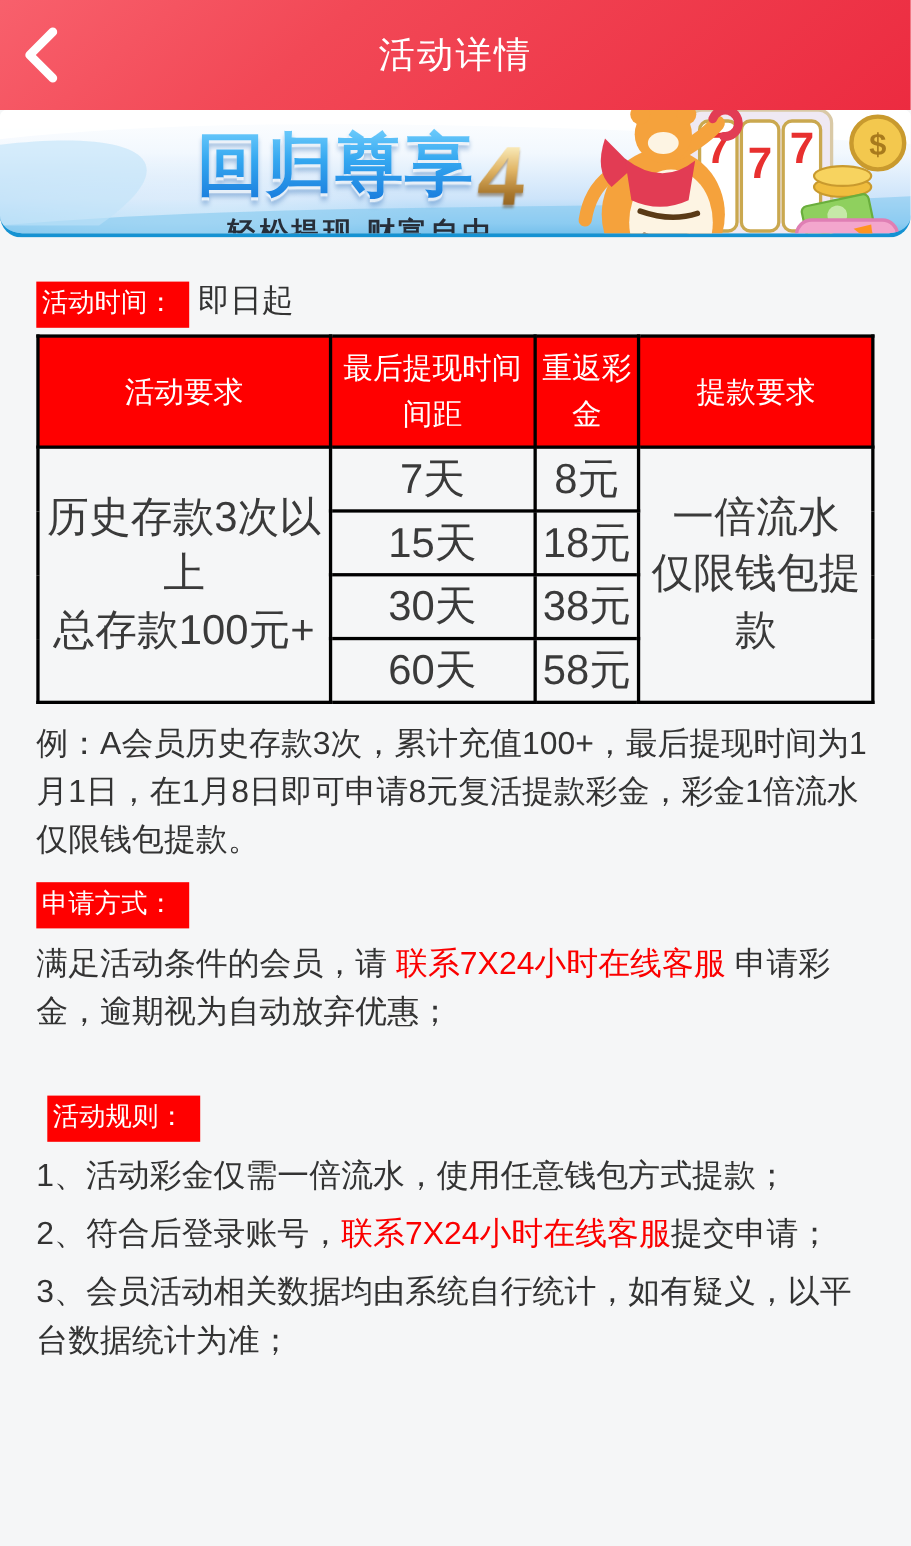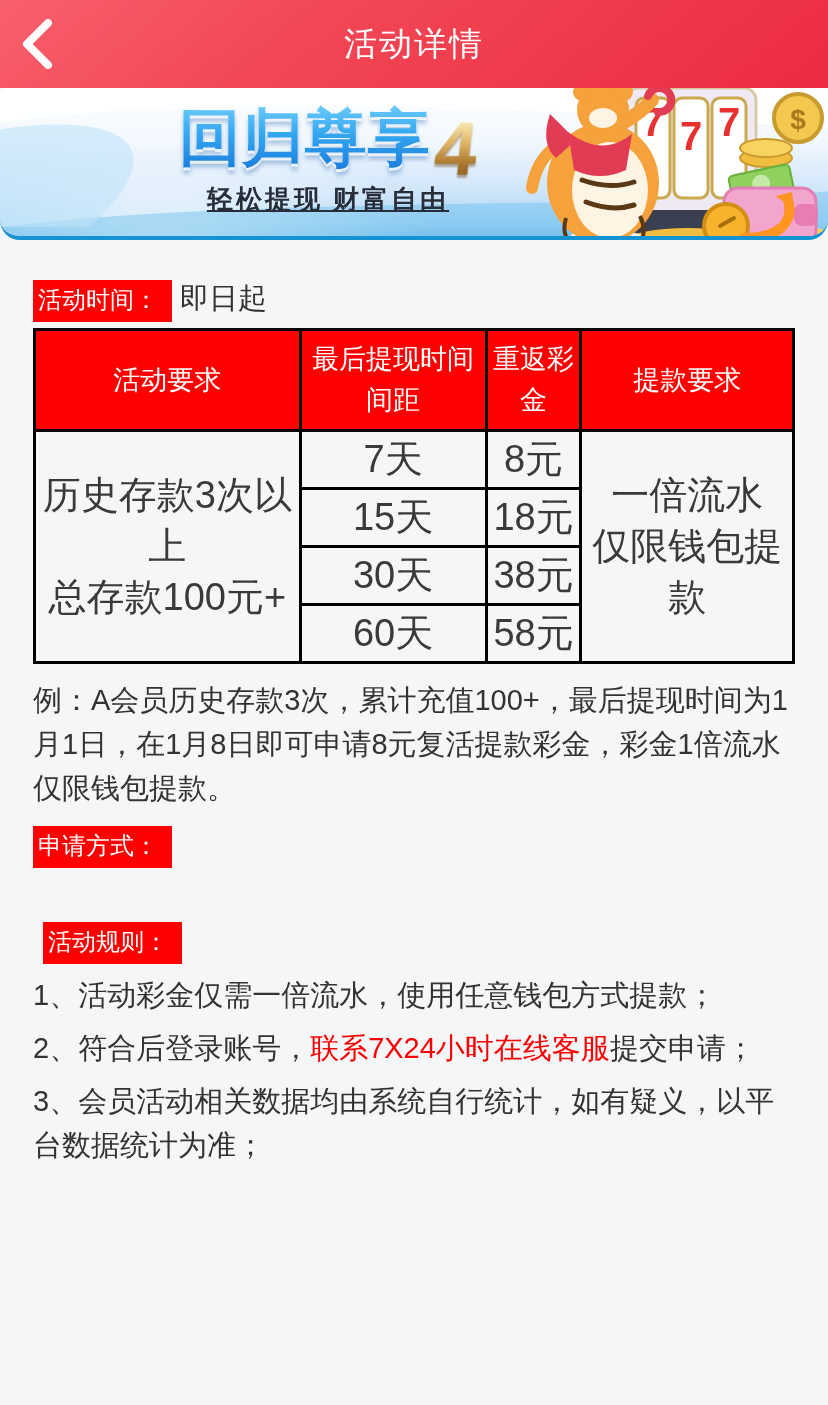--- a/index.html
+++ b/index.html
@@ -5,33 +5,33 @@
   * { margin:0; padding:0; box-sizing:border-box; }
   html,body { width:828px; }
   body {
     height:1405px; overflow:hidden;
     background:#f5f6f7;
     font-family:"Liberation Sans", sans-serif;
     color:#333333;
   }
   
   .appbar {
-    position:relative; height:88px;
+    position:relative; height:100px;
     background:linear-gradient(140deg,#f8606c 0%,#f24856 35%,#ec2b40 100%);
     display:flex; align-items:center; justify-content:center;
   }
   .back-btn {
     position:absolute; left:12px; top:50%; transform:translateY(-50%);
     width:56px; height:64px; display:flex; align-items:center; justify-content:flex-start;
     background:none; border:none; cursor:pointer; padding-left:8px;
   }
   .appbar-title { color:#ffffff; font-size:33px; font-weight:500; letter-spacing:2px; }
   
   .banner {
-    position:relative; height:152px; overflow:hidden;
+    position:relative; height:116px; overflow:hidden;
     border-radius:6px 6px 20px 20px;
     background:linear-gradient(180deg,#ffffff 0%,#f2f8fe 35%,#cde4fa 72%,#9ed2f4 92%,#6ebbe9 100%);
     border-bottom:4px solid #1592d2;
   }
   .banner::before{
     content:""; position:absolute; left:-120px; top:40px; width:560px; height:260px;
     border-radius:50%; background:radial-gradient(closest-side, rgba(255,255,255,.9), rgba(255,255,255,0));
   }
   .banner-swoosh{ position:absolute; left:0; bottom:0; width:100%; height:100%; }
   .banner-text { position:absolute; left:128px; top:8px; width:400px; text-align:center; z-index:2; }
@@ -217,20 +217,25 @@
         </tr>
       </tbody>
   </table>
 
   <p class="para example">例：A会员历史存款3次，累计充值100+，最后提现时间为1月1日，在1月8日即可申请8元复活提款彩金，彩金1倍流水仅限钱包提款。</p>
 
   <p class="para apply-label">
     <span class="label-badge">申请方式：</span>
   </p>
 
+  <p class="para apply-para">
+    <span>满足活动条件的会员，请</span>
+    <span class="red">联系7X24小时在线客服</span>
+    <span>申请彩金，逾期视为自动放弃优惠；</span>
+  </p>
 
   <p class="para rules-label">
     <span class="label-badge">活动规则：</span>
   </p>
 
   <div id="rules-list">
       <p class="rule">1、活动彩金仅需一倍流水，使用任意钱包方式提款；</p>
       <p class="rule">2、符合后登录账号，<span class="red">联系7X24小时在线客服</span>提交申请；</p>
       <p class="rule">3、会员活动相关数据均由系统自行统计，如有疑义，以平台数据统计为准；</p>
     </div>

